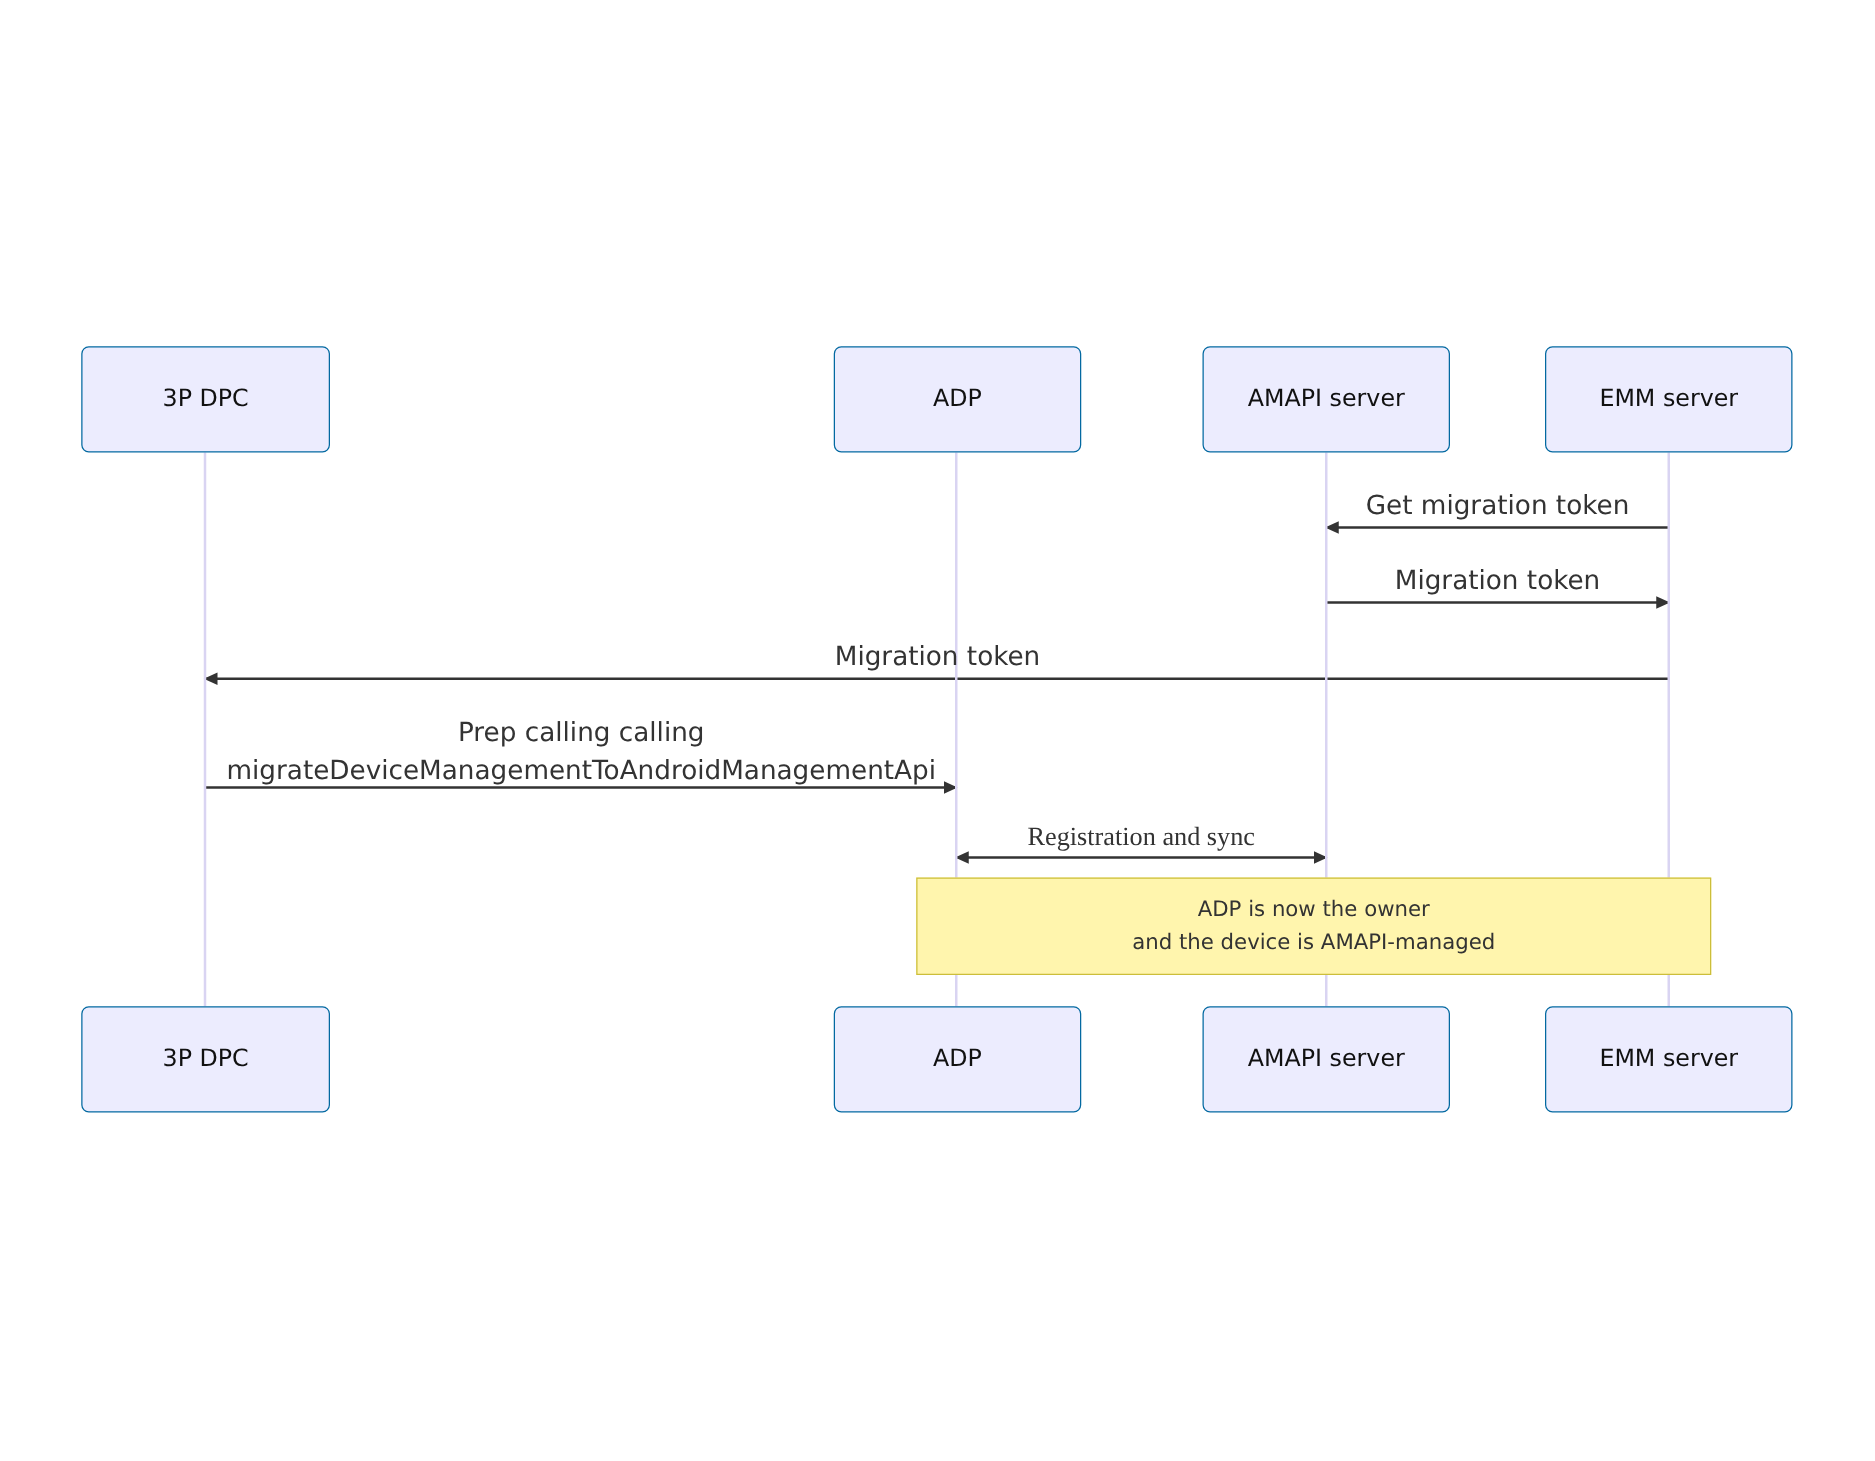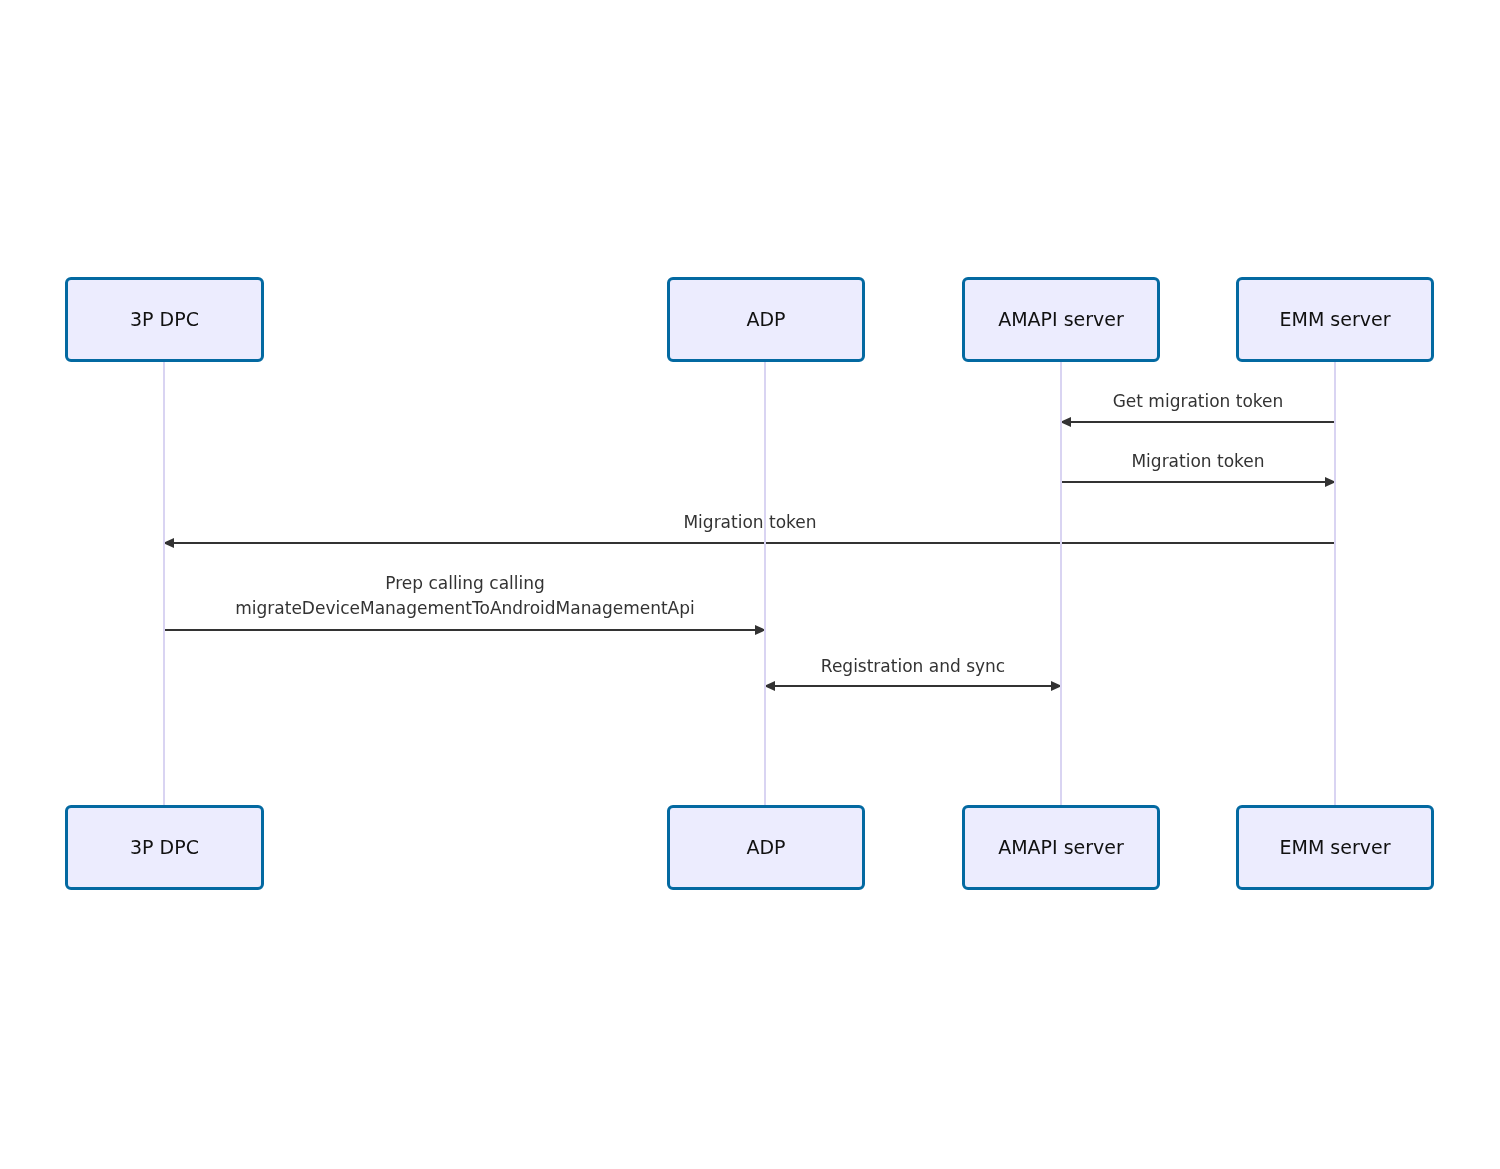--- a/index.html
+++ b/index.html
@@ -24,21 +24,21 @@
     position: absolute;
     left: 0;
     top: 0;
     width: 1500px;
     height: 1169px;
   }
   .actor-box {
     position: absolute;
     box-sizing: border-box;
     background: #ececfe;
-    border: 3px solid #0369a1;
+    border: 1px solid #0369a1;
     border-radius: 6px;
     display: flex;
     align-items: center;
     justify-content: center;
     z-index: 3;
   }
   .actor-label {
     font-family: "DejaVu Sans", "Liberation Sans", sans-serif;
     font-size: 19px;
     color: #111111;
@@ -48,21 +48,21 @@
   }
   .lifeline {
     position: absolute;
     width: 2px;
     background: #d9d4f2;
     z-index: 1;
   }
   .msg-label {
     position: absolute;
     font-family: "DejaVu Sans", "Liberation Sans", sans-serif;
-    font-size: 17px;
+    font-size: 21px;
     color: #333333;
     text-align: center;
     line-height: 1.45;
     white-space: pre;
     z-index: 4;
     transform: translateX(-50%);
     background: transparent;
   }
   .note-box {
     position: absolute;
@@ -135,16 +135,20 @@
   </div>
   <div class="actor-box" style="left:1236px; top:805px; width:198px; height:85px;">
     <span class="actor-label">EMM server</span>
   </div>
 
   <div class="msg-label" style="left:1198px; top:389px;">Get migration token</div>
   <div class="msg-label" style="left:1198px; top:449px;">Migration token</div>
   <div class="msg-label" style="left:750px; top:510px;">Migration token</div>
   <div class="msg-label" style="left:465px; top:571px;">Prep calling calling
 migrateDeviceManagementToAndroidManagementApi</div>
-  <div class="msg-label" style="left:913px; top:654px;">Registration and sync</div>
+  <div class="msg-label" style="left:913px; top:654px;font-family:Liberation Serif, serif;">Registration and sync</div>
 
+  <div class="note-box" style="left:733px; top:702px; width:636px; height:78px;">
+    <span class="note-text">ADP is now the owner
+and the device is AMAPI-managed</span>
+  </div>
 
 </div>
 
 </body></html>

